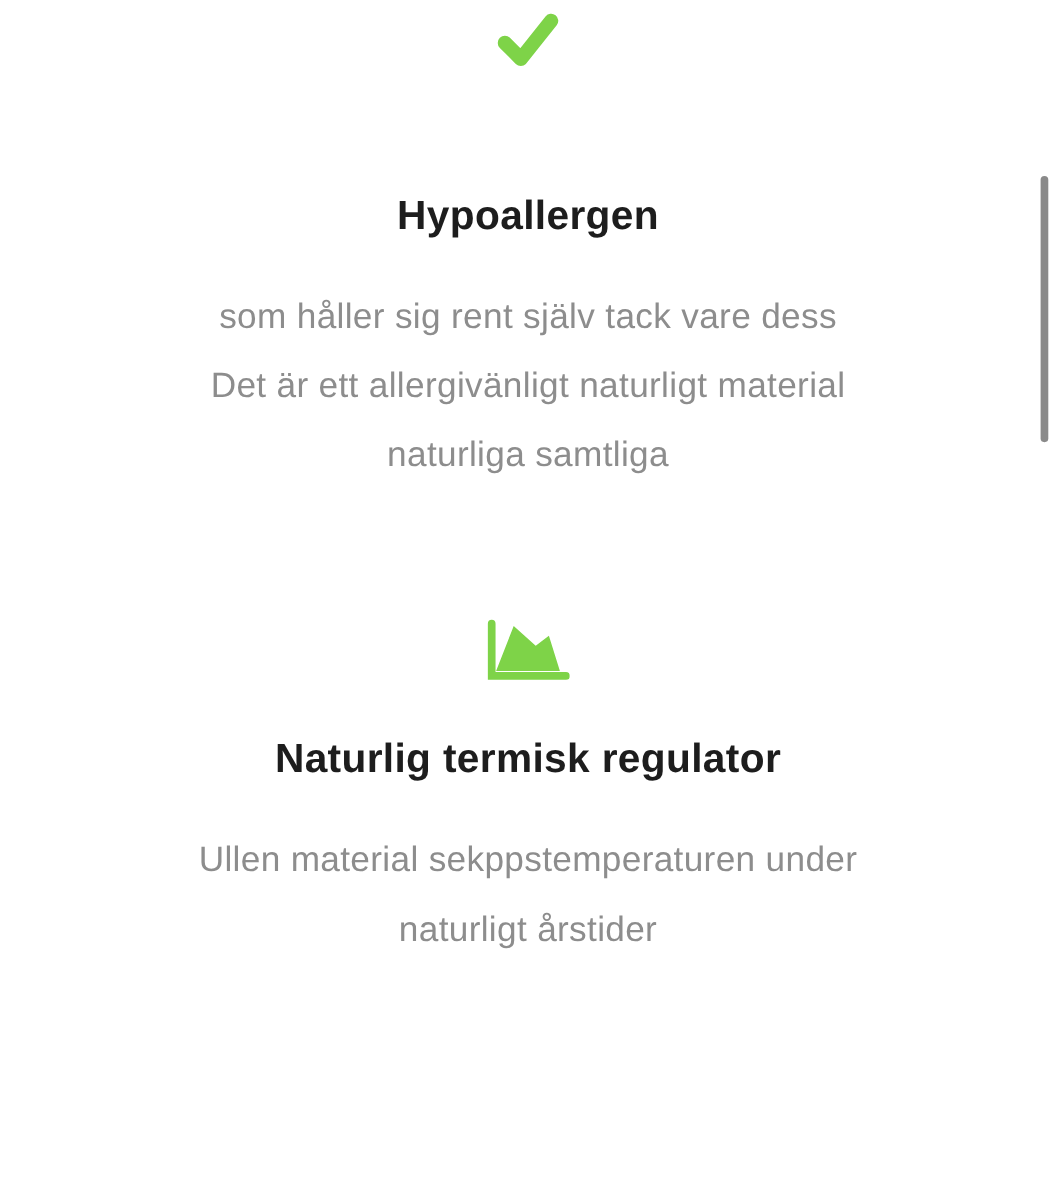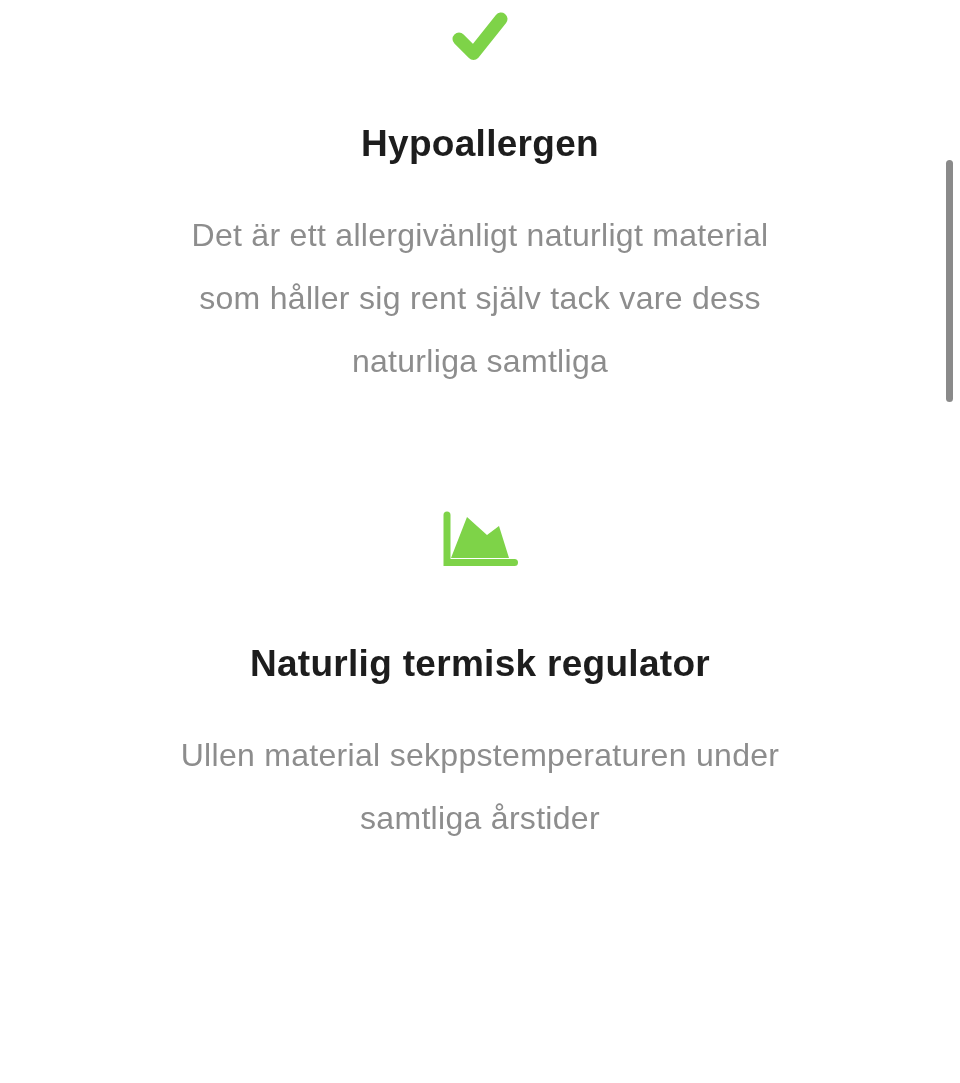--- a/index.html
+++ b/index.html
@@ -32,22 +32,22 @@
     margin-top: 117px;
   }
   .feature-title {
     margin: 0;
     font-size: 37px;
     line-height: 44px;
     font-weight: 700;
     color: #1d1d1d;
     letter-spacing: 0.3px;
   }
-  .title-1 { margin-top: 58px; }
-  .title-2 { margin-top: 70px; }
+  .title-1 { margin-top: 110px; }
+  .title-2 { margin-top: 44px; }
   .feature-desc {
     margin: 38px auto 0;
     max-width: 800px;
     font-size: 32px;
     line-height: 63px;
     font-weight: 400;
     color: #8d8d8d;
     letter-spacing: 0.3px;
   }
   .desc-line {
@@ -69,35 +69,35 @@
 <div class="features">
 
   <section class="feature">
     <div class="feature-icon icon-check-wrap">
       <svg width="58" height="54" viewBox="0 0 58 54" aria-hidden="true">
         <path d="M8 29 L22.5 43.5 L50 9" fill="none" stroke="#7ed348" stroke-width="13" stroke-linecap="round" stroke-linejoin="round"></path>
       </svg>
     </div>
     <h2 class="feature-title title-1">Hypoallergen</h2>
     <p class="feature-desc">
+      <span class="desc-line">som håller sig rent själv tack vare dess</span>
       <span class="desc-line">Det är ett allergivänligt naturligt material</span>
-      <span class="desc-line">som håller sig rent själv tack vare dess</span>
       <span class="desc-line">naturliga samtliga</span>
     </p>
   </section>
 
   <section class="feature">
     <div class="feature-icon icon-chart-wrap">
       <svg width="76" height="62" viewBox="0 0 76 62" aria-hidden="true">
         <polyline points="5,5 5,52.5 72.5,52.5" fill="none" stroke="#7ed348" stroke-width="7" stroke-linecap="round" stroke-linejoin="miter"></polyline>
         <polygon points="9,48 25,7 45,25 57,16 67,48" fill="#7ed348"></polygon>
       </svg>
     </div>
     <h2 class="feature-title title-2">Naturlig termisk regulator</h2>
     <p class="feature-desc">
       <span class="desc-line">Ullen material sekppstemperaturen under</span>
-      <span class="desc-line">samtliga årstider</span>
+      <span class="desc-line">naturligt årstider</span>
     </p>
   </section>
 
 </div>
 
 <div class="scrollbar-thumb"></div>
 
 </body></html>

